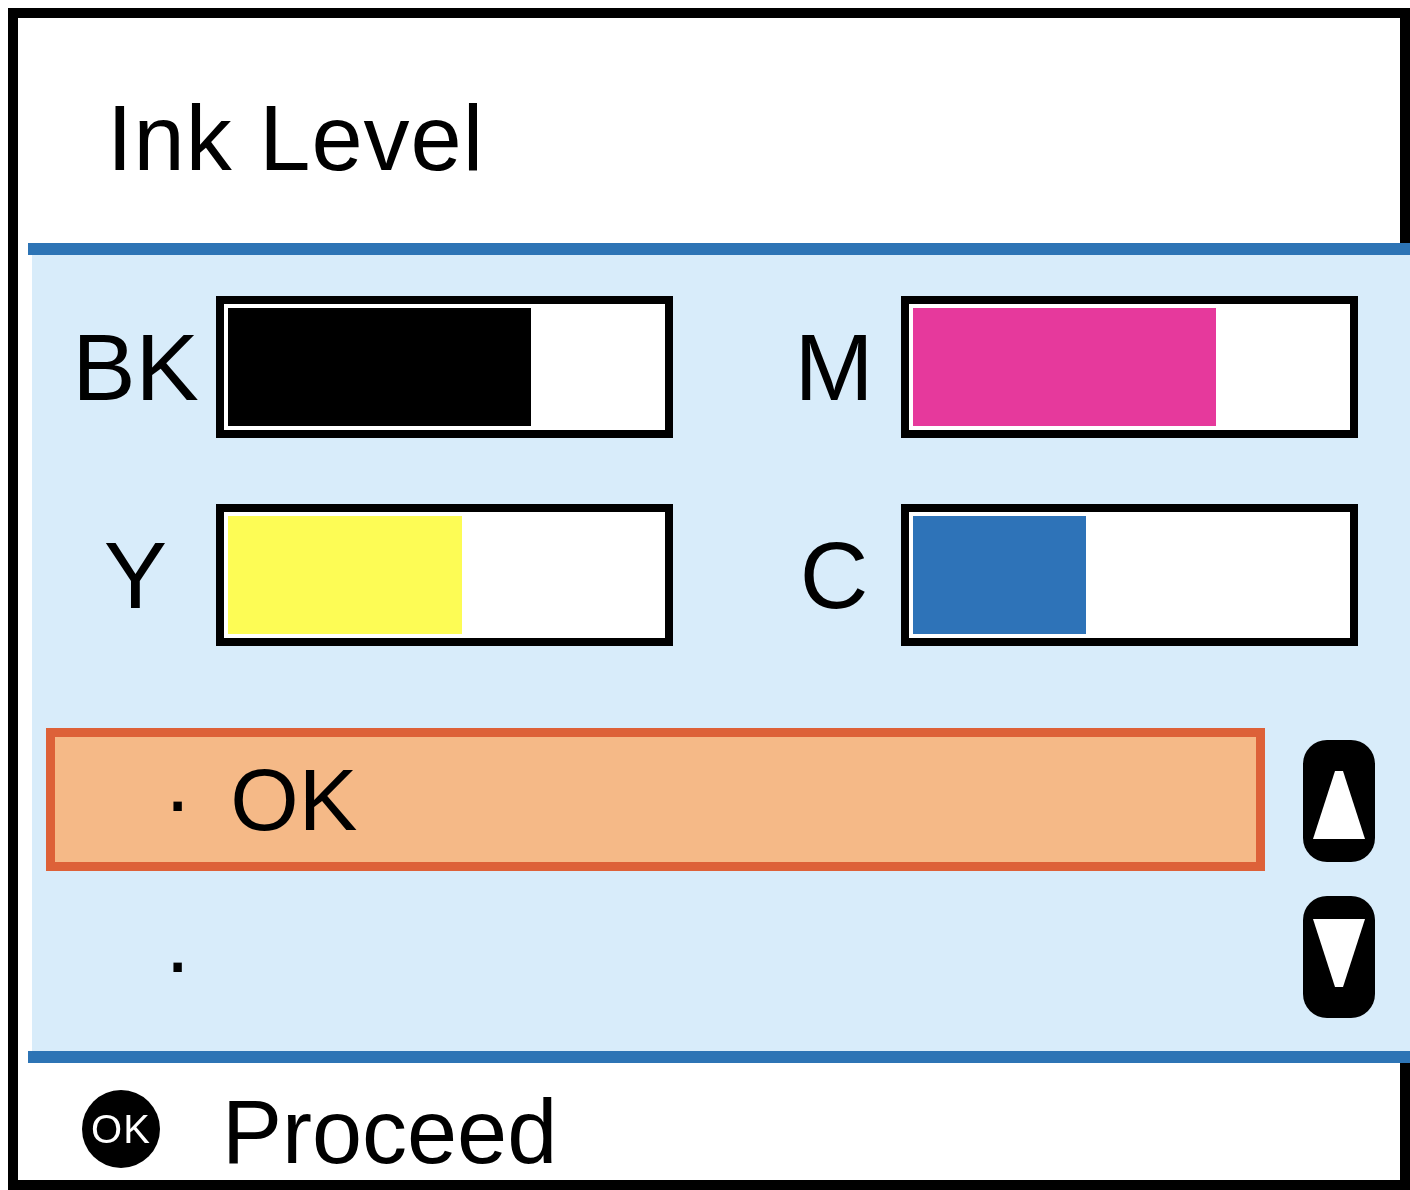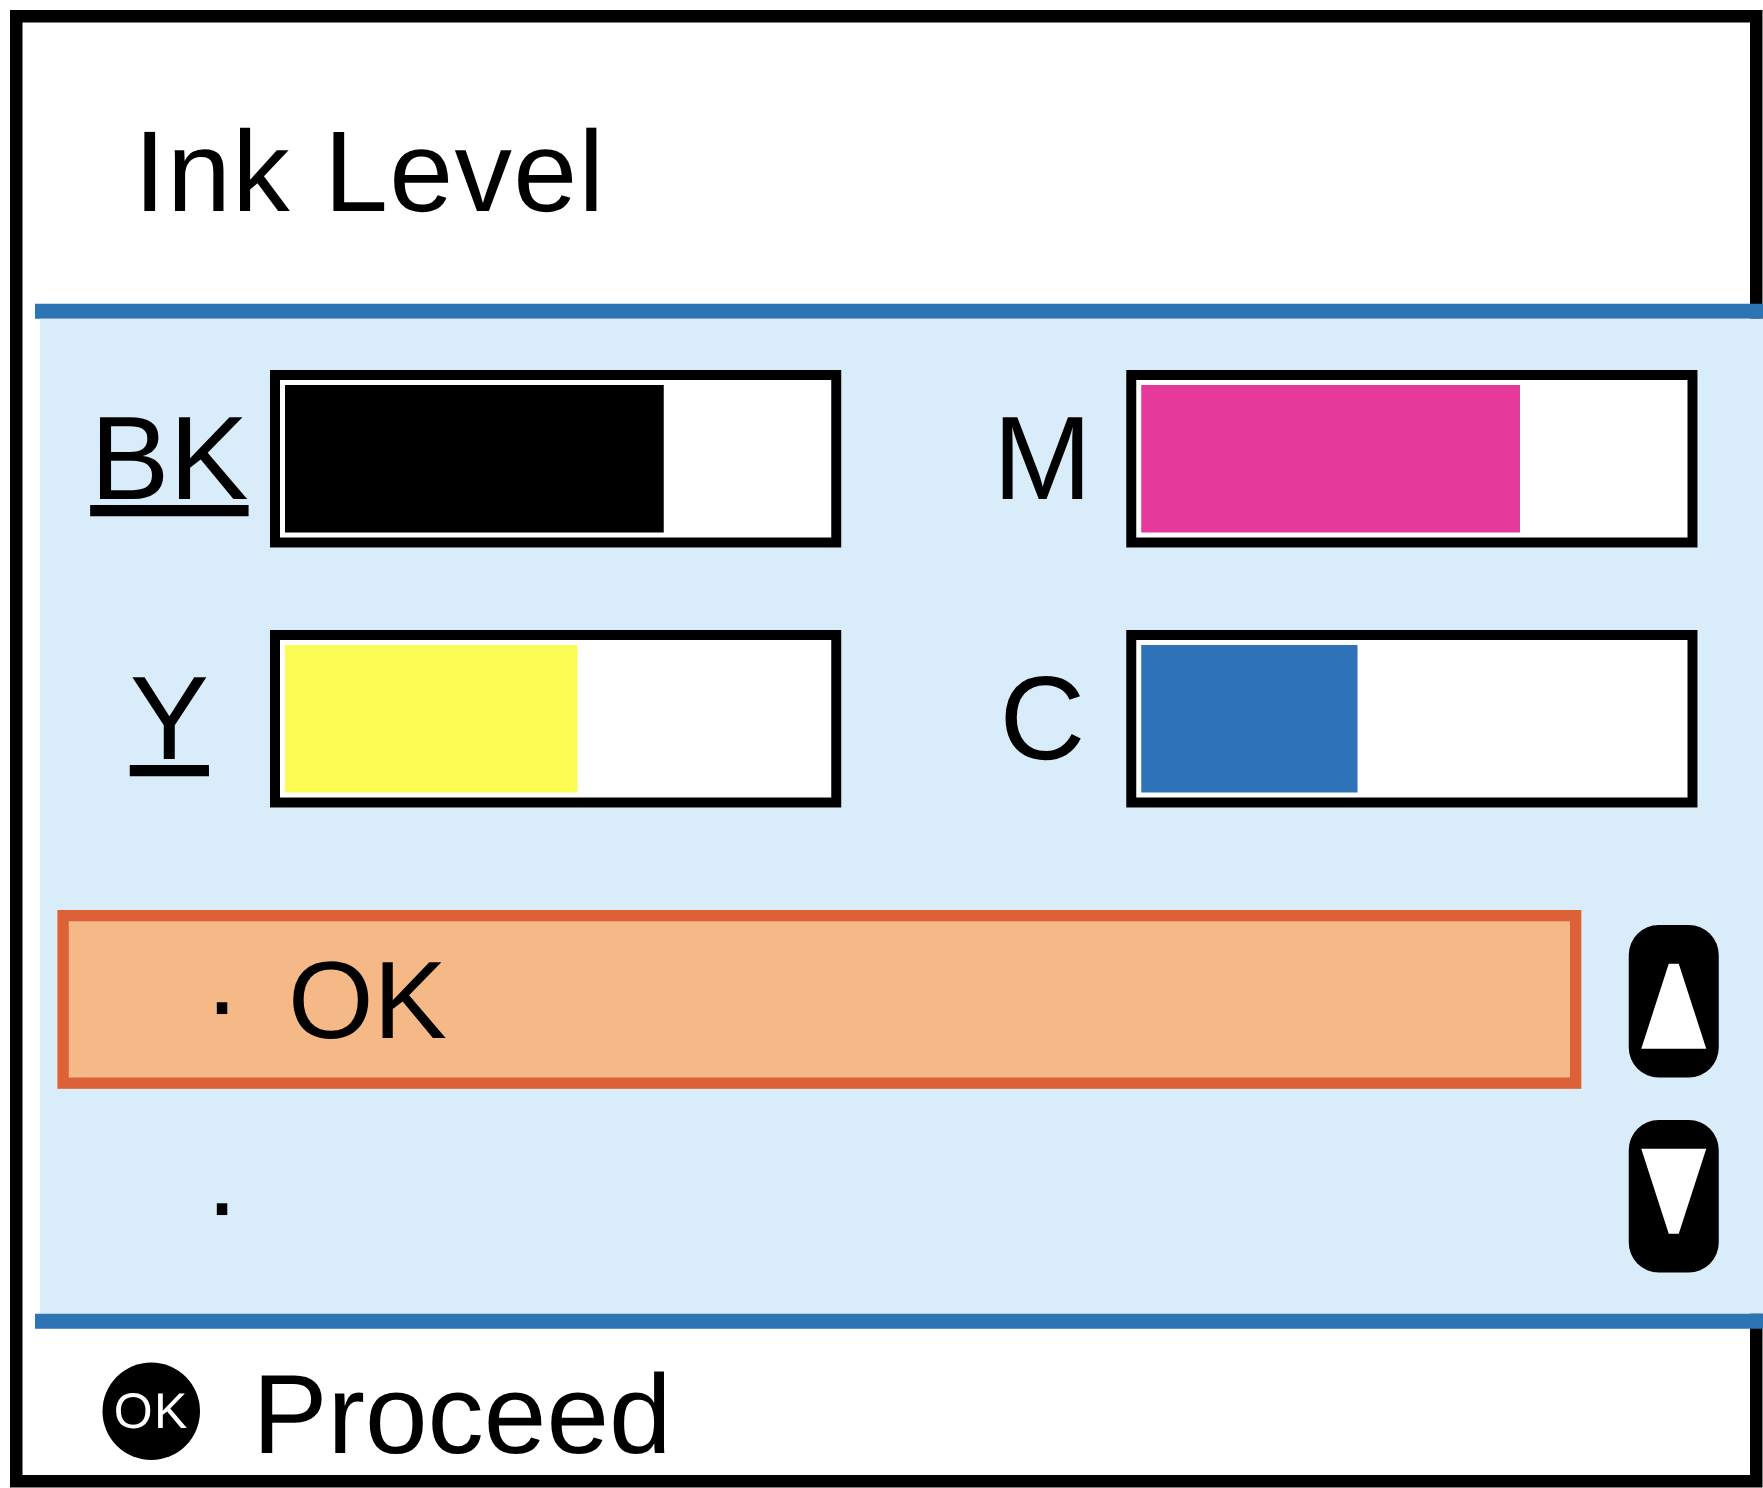--- a/index.html
+++ b/index.html
@@ -26,21 +26,21 @@
   .divider.bottom { top:1033px; }
   .panel {
     position:absolute; left:14px; top:237px; width:1382px; height:796px;
     background:#D8ECFA;
   }
   .ink-label {
     position:absolute; height:142px;
     display:flex; align-items:center; justify-content:center;
     font-size:95px; line-height:1;
   }
-  .ink-label.col-left  { left:40px;  width:155px;text-decoration:underline; }
+  .ink-label.col-left  { left:40px;  width:155px; }
   .ink-label.col-right { left:752px; width:128px; }
   .row1 { top:278px; }
   .row2 { top:486px; }
   .bar {
     position:absolute; width:457px; height:142px;
     border:8px solid #000; background:#ffffff;
   }
   .bar.col-left  { left:198px; }
   .bar.col-right { left:883px; }
   .bar .fill { height:100%; }
@@ -80,21 +80,21 @@
   .footer-action {
     position:absolute; left:0; top:1045px; width:1396px; height:131px;
   }
   .ok-badge {
     position:absolute; left:64px; top:27px; width:78px; height:78px;
     background:#000; color:#fff; border-radius:50%;
     display:flex; align-items:center; justify-content:center;
     font-size:40px; line-height:1; letter-spacing:1px;
   }
   .footer-label {
-    position:absolute; left:180px; top:14px;
+    position:absolute; left:200px; top:14px;
     font-size:90px; line-height:1.15;
   }
 </style>
 </head>
 <body>
 
 <div class="frame">
 
   <div class="title">Ink Level</div>
 

